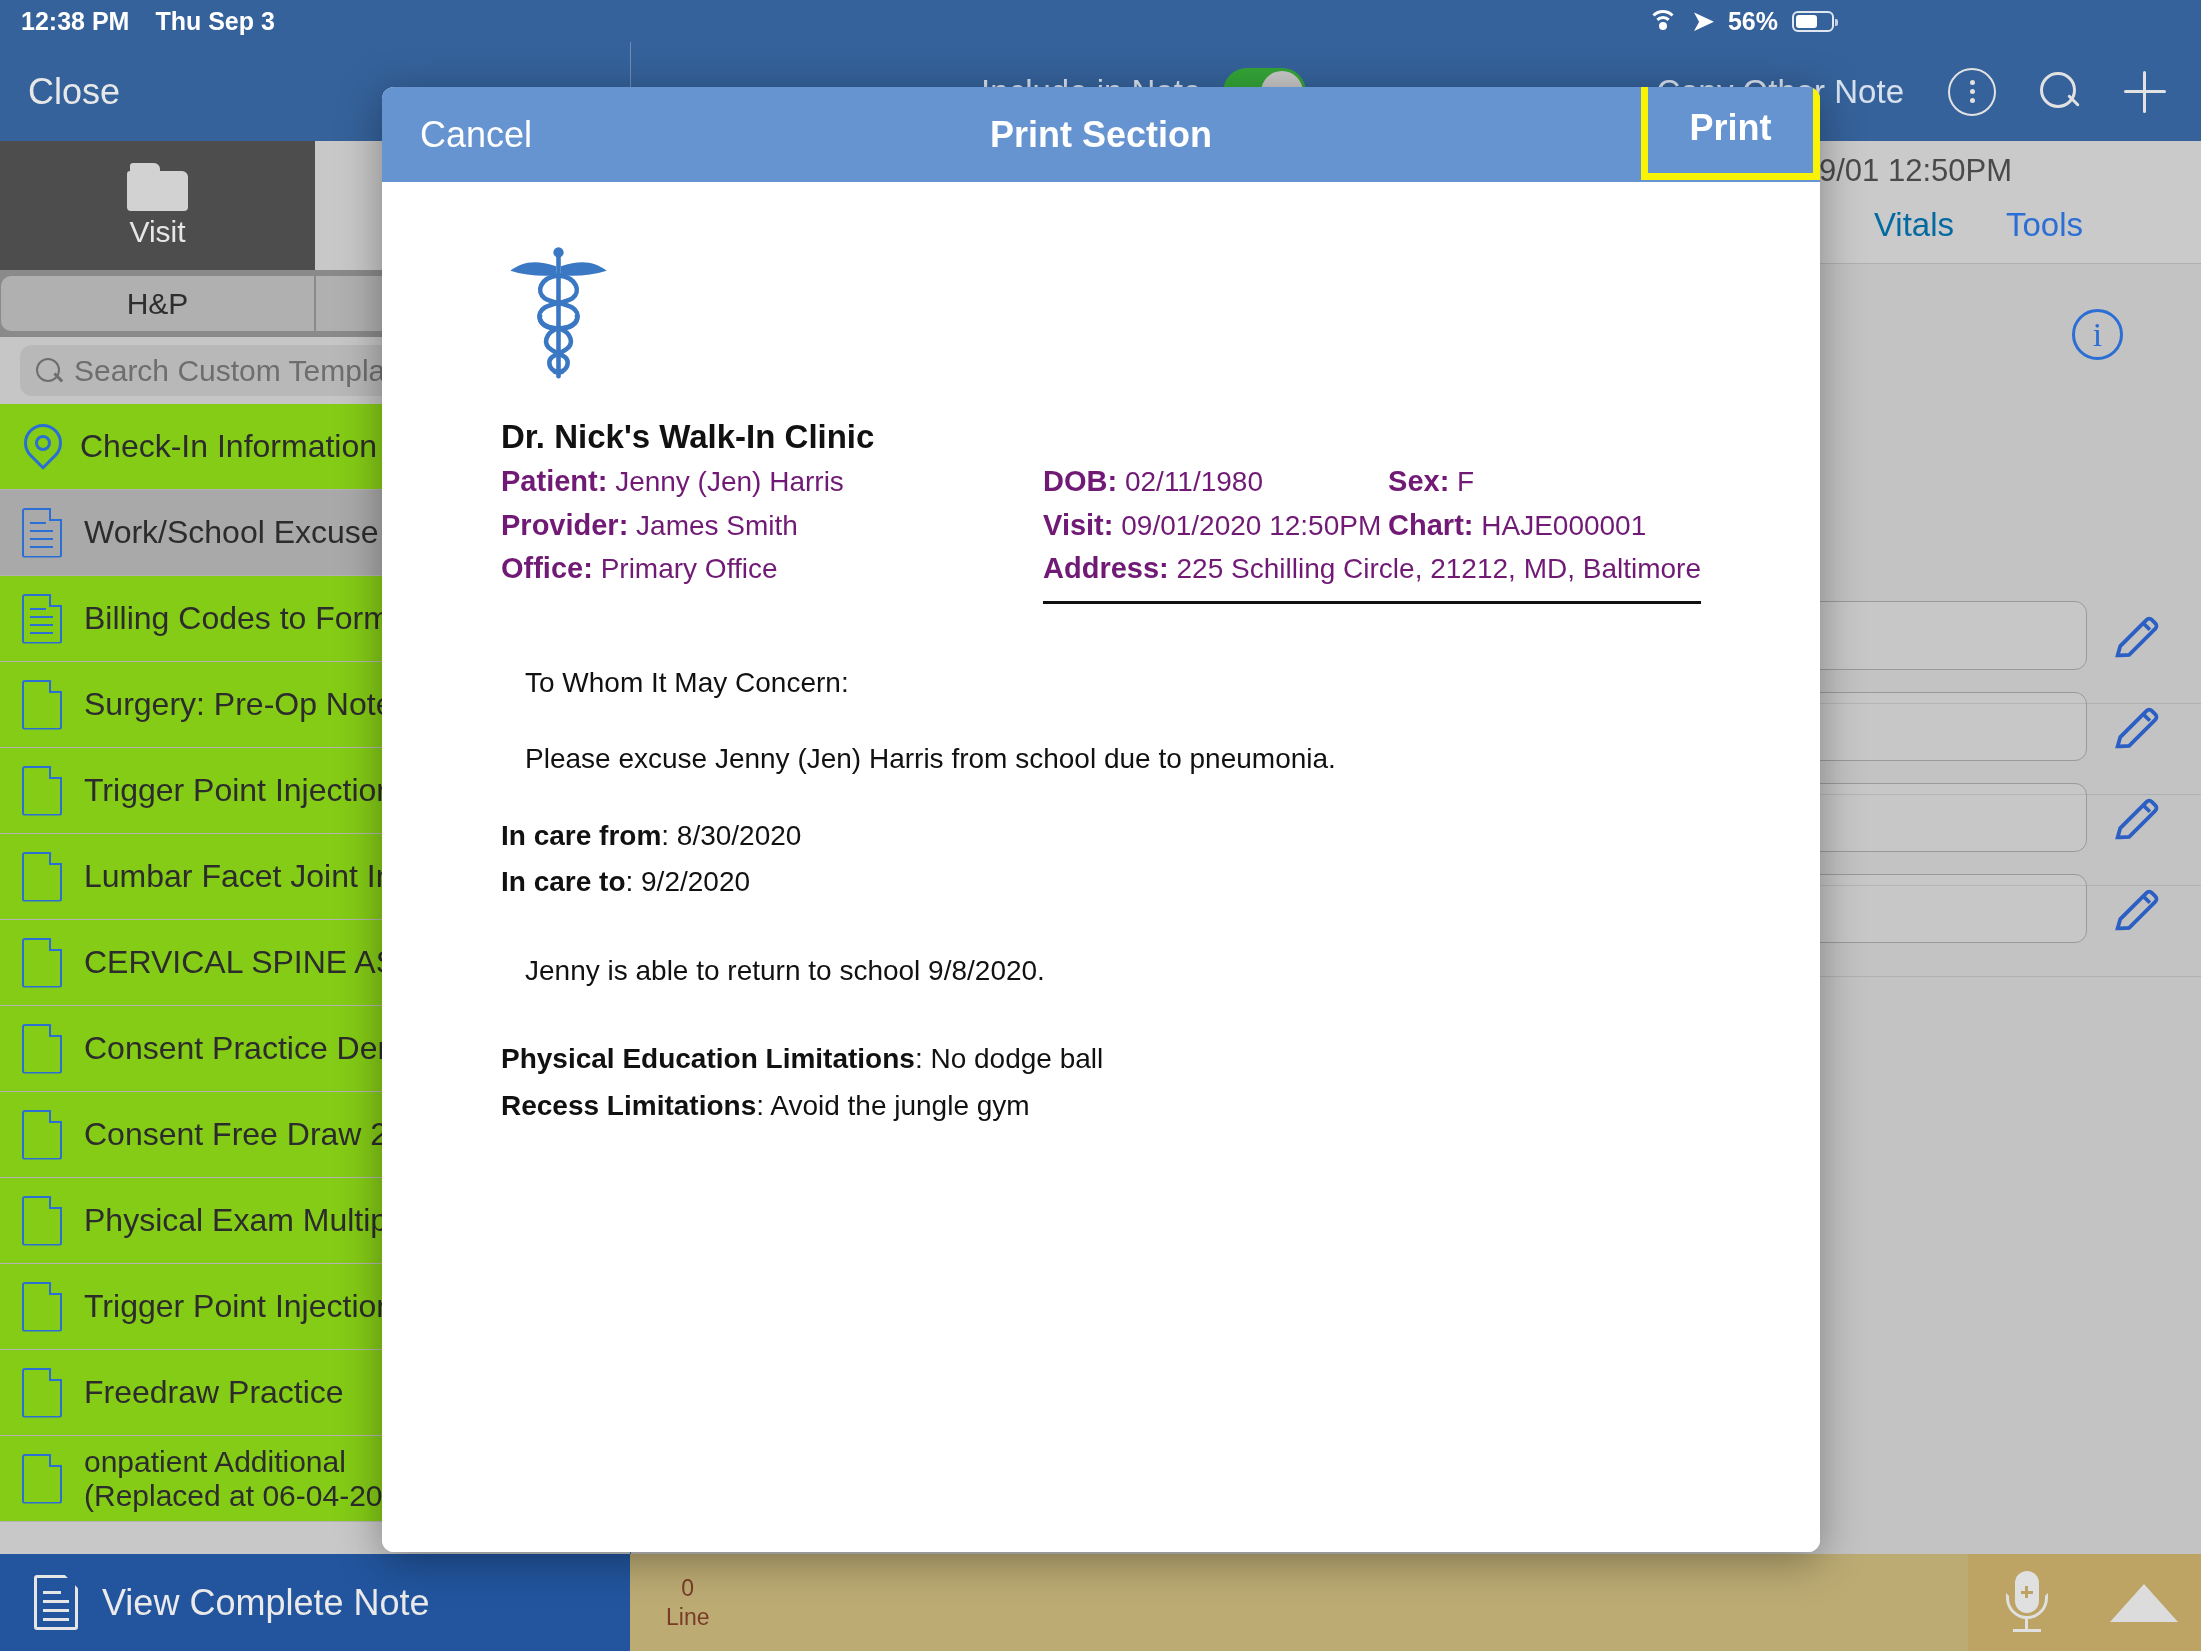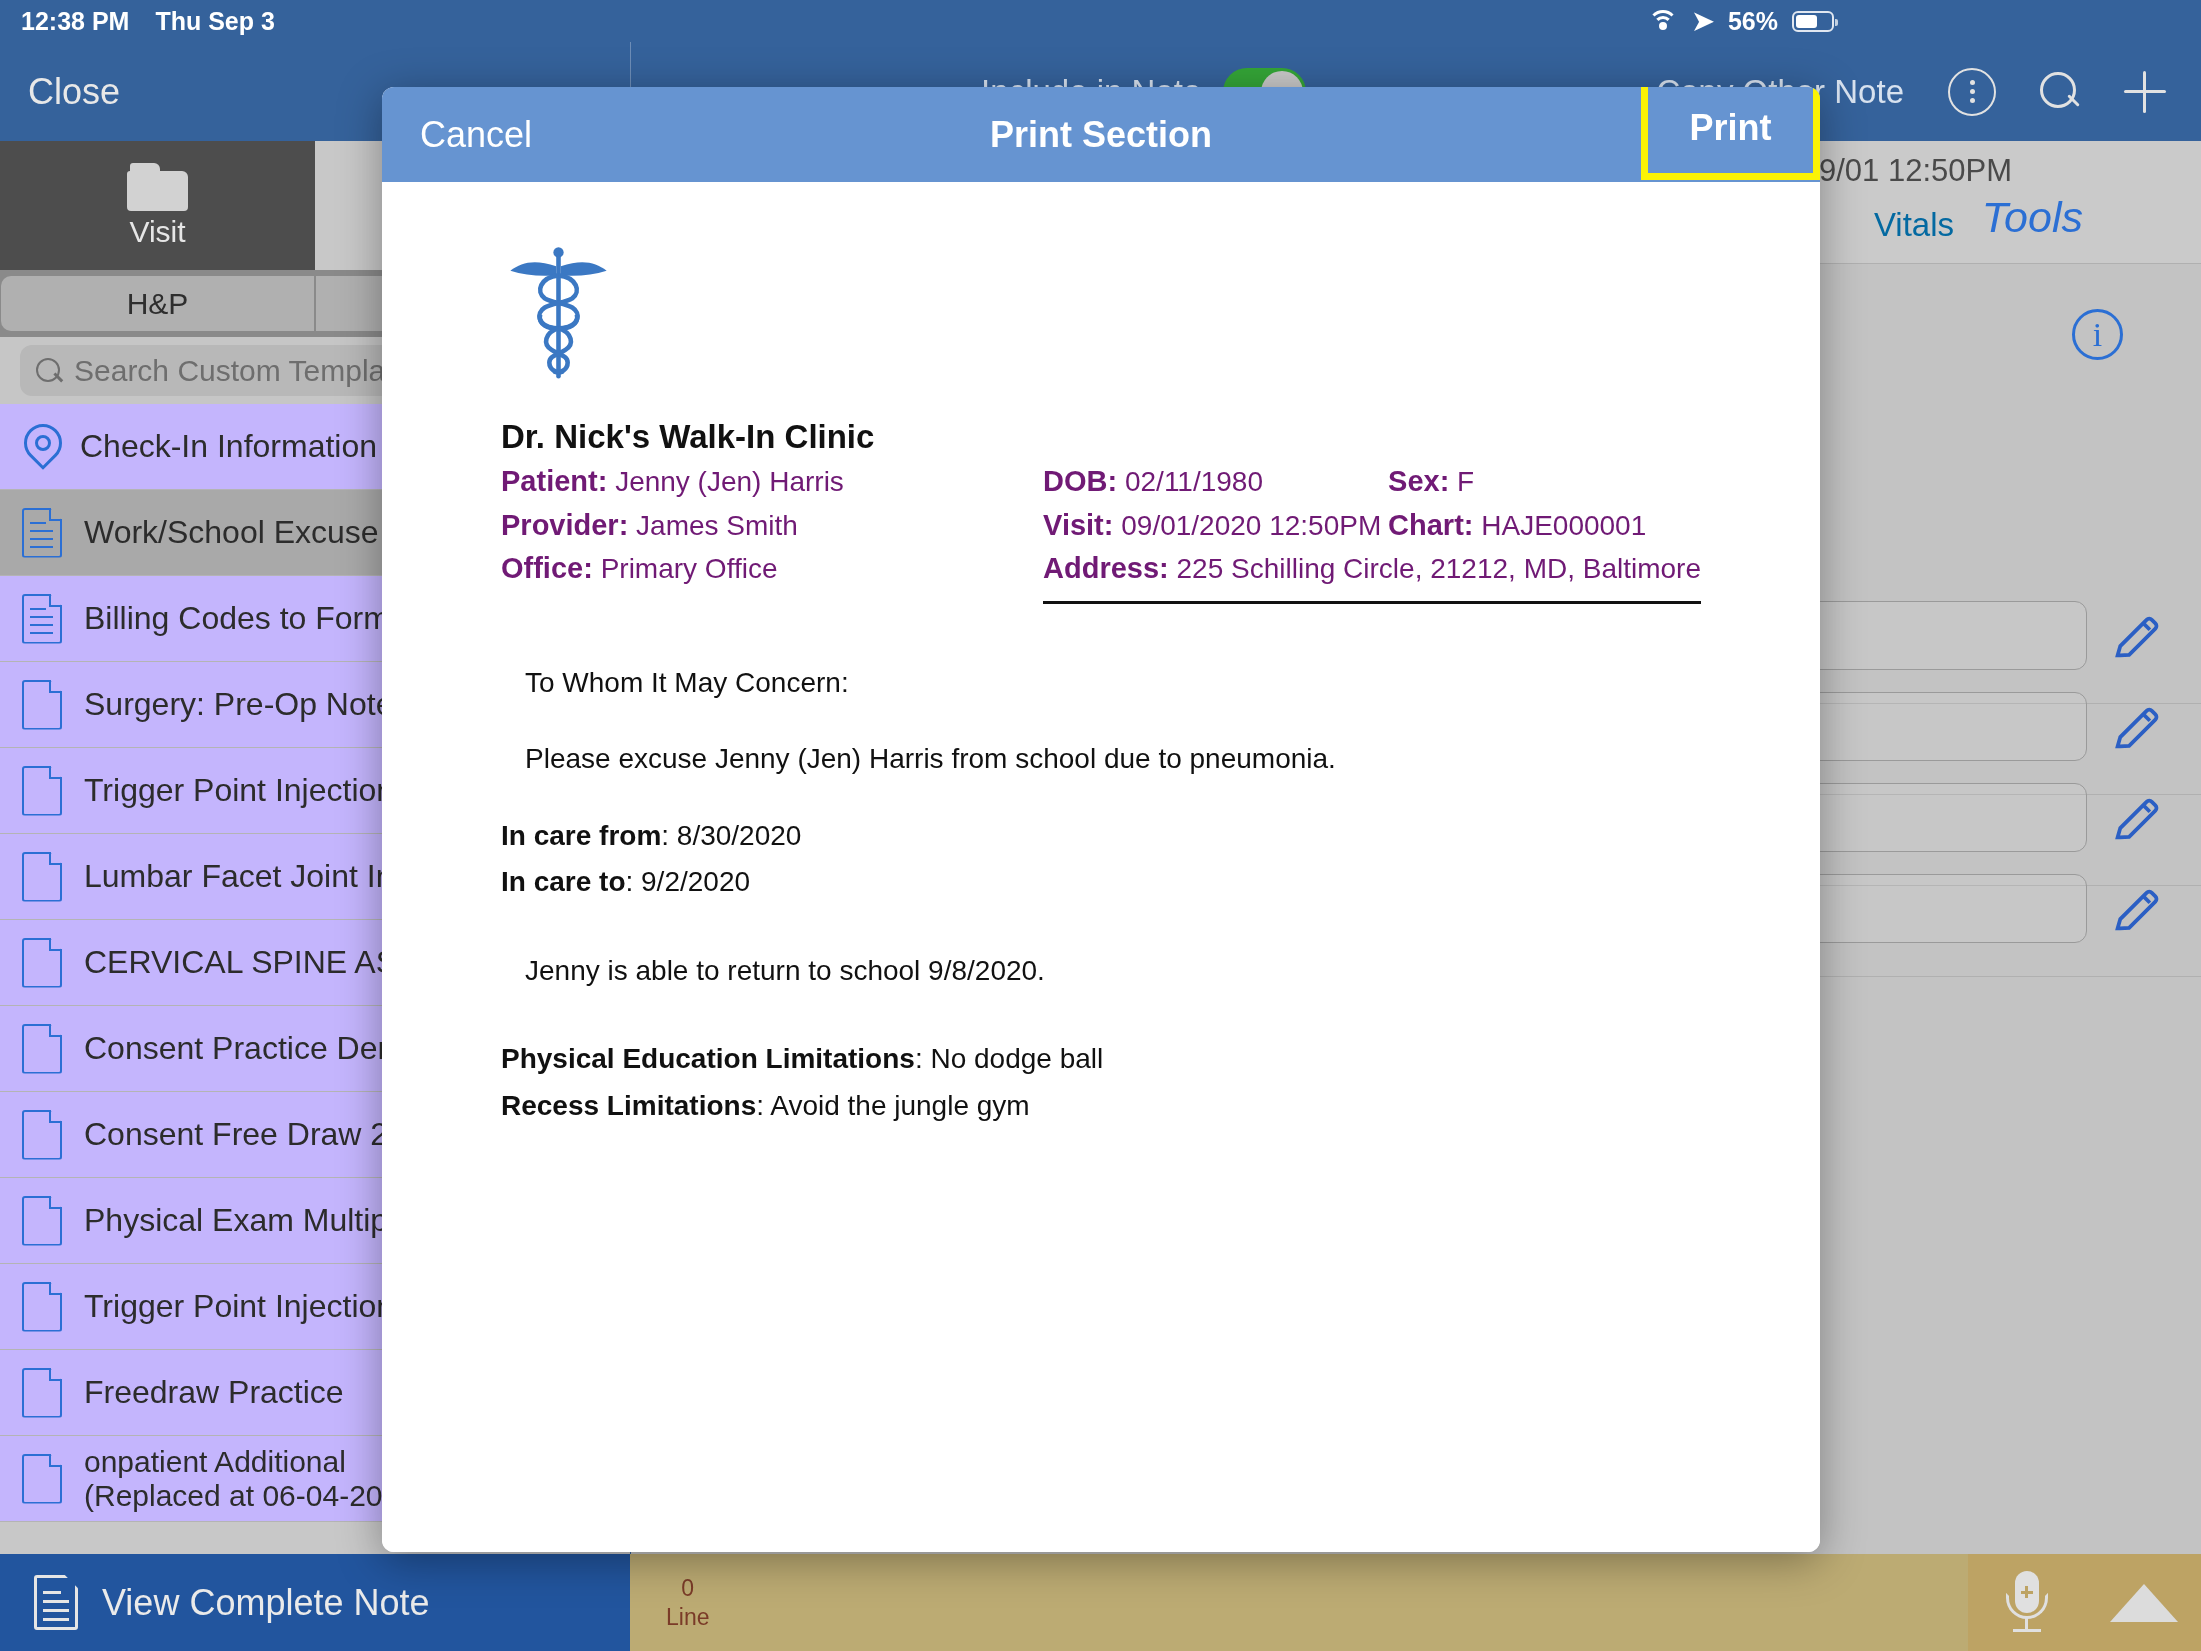--- a/index.html
+++ b/index.html
@@ -100,41 +100,41 @@
   .searchbox .sg::before { content:""; position:absolute; left:0; top:0; width:20px; height:20px;
       border:2.5px solid #6e6e6e; border-radius:50%; }
   .searchbox .sg::after { content:""; position:absolute; left:17px; top:18px; width:11px; height:2.5px;
       background:#6e6e6e; transform: rotate(45deg); }
   .searchbox .ph { font-size: 30px; color: #6e6e6e; white-space: nowrap; }
 
   .tmpl-list { position: absolute; top: 263px; left: 0; right: 0; bottom: 0; overflow: hidden; }
   .tmpl-item { height: 86px; display: flex; align-items: center; gap: 22px; padding: 0 22px;
                border-bottom: 1px solid #b4b4b4; }
   .tmpl-item.sel { background: #a9a9a9; }
-  .tmpl-item.plain { background: #c4b5fd; }
+  .tmpl-item.plain { background: #84cc16; }
   .tmpl-label { font-size: 32px; color: #2c2c2c; white-space: nowrap; }
   .tmpl-label.two { font-size: 30px; line-height: 1.12; white-space: normal; }
   .doc-ico { width: 40px; height: 50px; flex: none; position: relative; }
   .doc-ico .sheet { position:absolute; inset:0; border: 2.5px solid #2b6fd4; border-radius: 3px;
       background: transparent; clip-path: polygon(0 0, 68% 0, 100% 26%, 100% 100%, 0 100%);}
   .doc-ico .fold { position:absolute; right:0; top:0; width:13px; height:13px; border-bottom:2.5px solid #2b6fd4;
       border-left:2.5px solid #2b6fd4; }
   .doc-ico .ln { position:absolute; left:8px; height:2.5px; background:#2b6fd4; }
   .pin-ico { width: 36px; height: 50px; flex: none; position: relative; }
   .pin-ico::before { content:""; position:absolute; left:2px; top:2px; width:32px; height:32px;
       border:3px solid #2b6fd4; border-radius: 50% 50% 50% 0; transform: rotate(-45deg);}
   .pin-ico::after { content:""; position:absolute; left:13px; top:13px; width:10px; height:10px;
       border:3px solid #2b6fd4; border-radius:50%; }
 
   
   .rightpanel { position: absolute; top: 141px; left: 631px; right: 0; bottom: 97px; background: #c3c3c3; }
   .rp-head { height: 123px; background: #cacaca; position: relative; }
   .rp-time { position: absolute; right: 190px; top: 12px; font-size: 31px; color: #4a4a4a; }
   .rp-vitals { position: absolute; right: 248px; top: 65px; font-size: 33px; color: #0369a1; }
-  .rp-tools { position: absolute; right: 119px; top: 52px; font-size: 43px; color: #2b6fd4; font-style: italic; }
+  .rp-tools { position: absolute; right: 119px; top: 65px; font-size: 33px; color: #2b6fd4; }
   .rp-pillbox { position: absolute; right: 404px; top: 57px; width: 327px; height: 57px;
       border: 1.5px solid #9a9a9a; border-radius: 12px; background: rgba(255,255,255,.06); }
   .rp-divider { position:absolute; left:0; right:0; height:1px; background:#b0b0b0;}
   .info-ico { position: absolute; right: 79px; top: 168px; width: 51px; height: 51px;
       border: 3px solid #2b6fd4; border-radius: 50%; color: #2b6fd4; font-size: 34px;
       display: flex; align-items: center; justify-content: center; font-family: "Liberation Serif", serif;}
   .rp-row { position: absolute; right: 0; left: 0; height: 131px; }
   .rp-field { position: absolute; right: 115px; width: 1168px; height: 69px; top: 28px;
       border: 1.5px solid #9a9a9a; border-radius: 12px; background: rgba(255,255,255,.07); }
   .pencil { position: absolute; right: 38px; top: 36px; width: 53px; height: 53px; }

